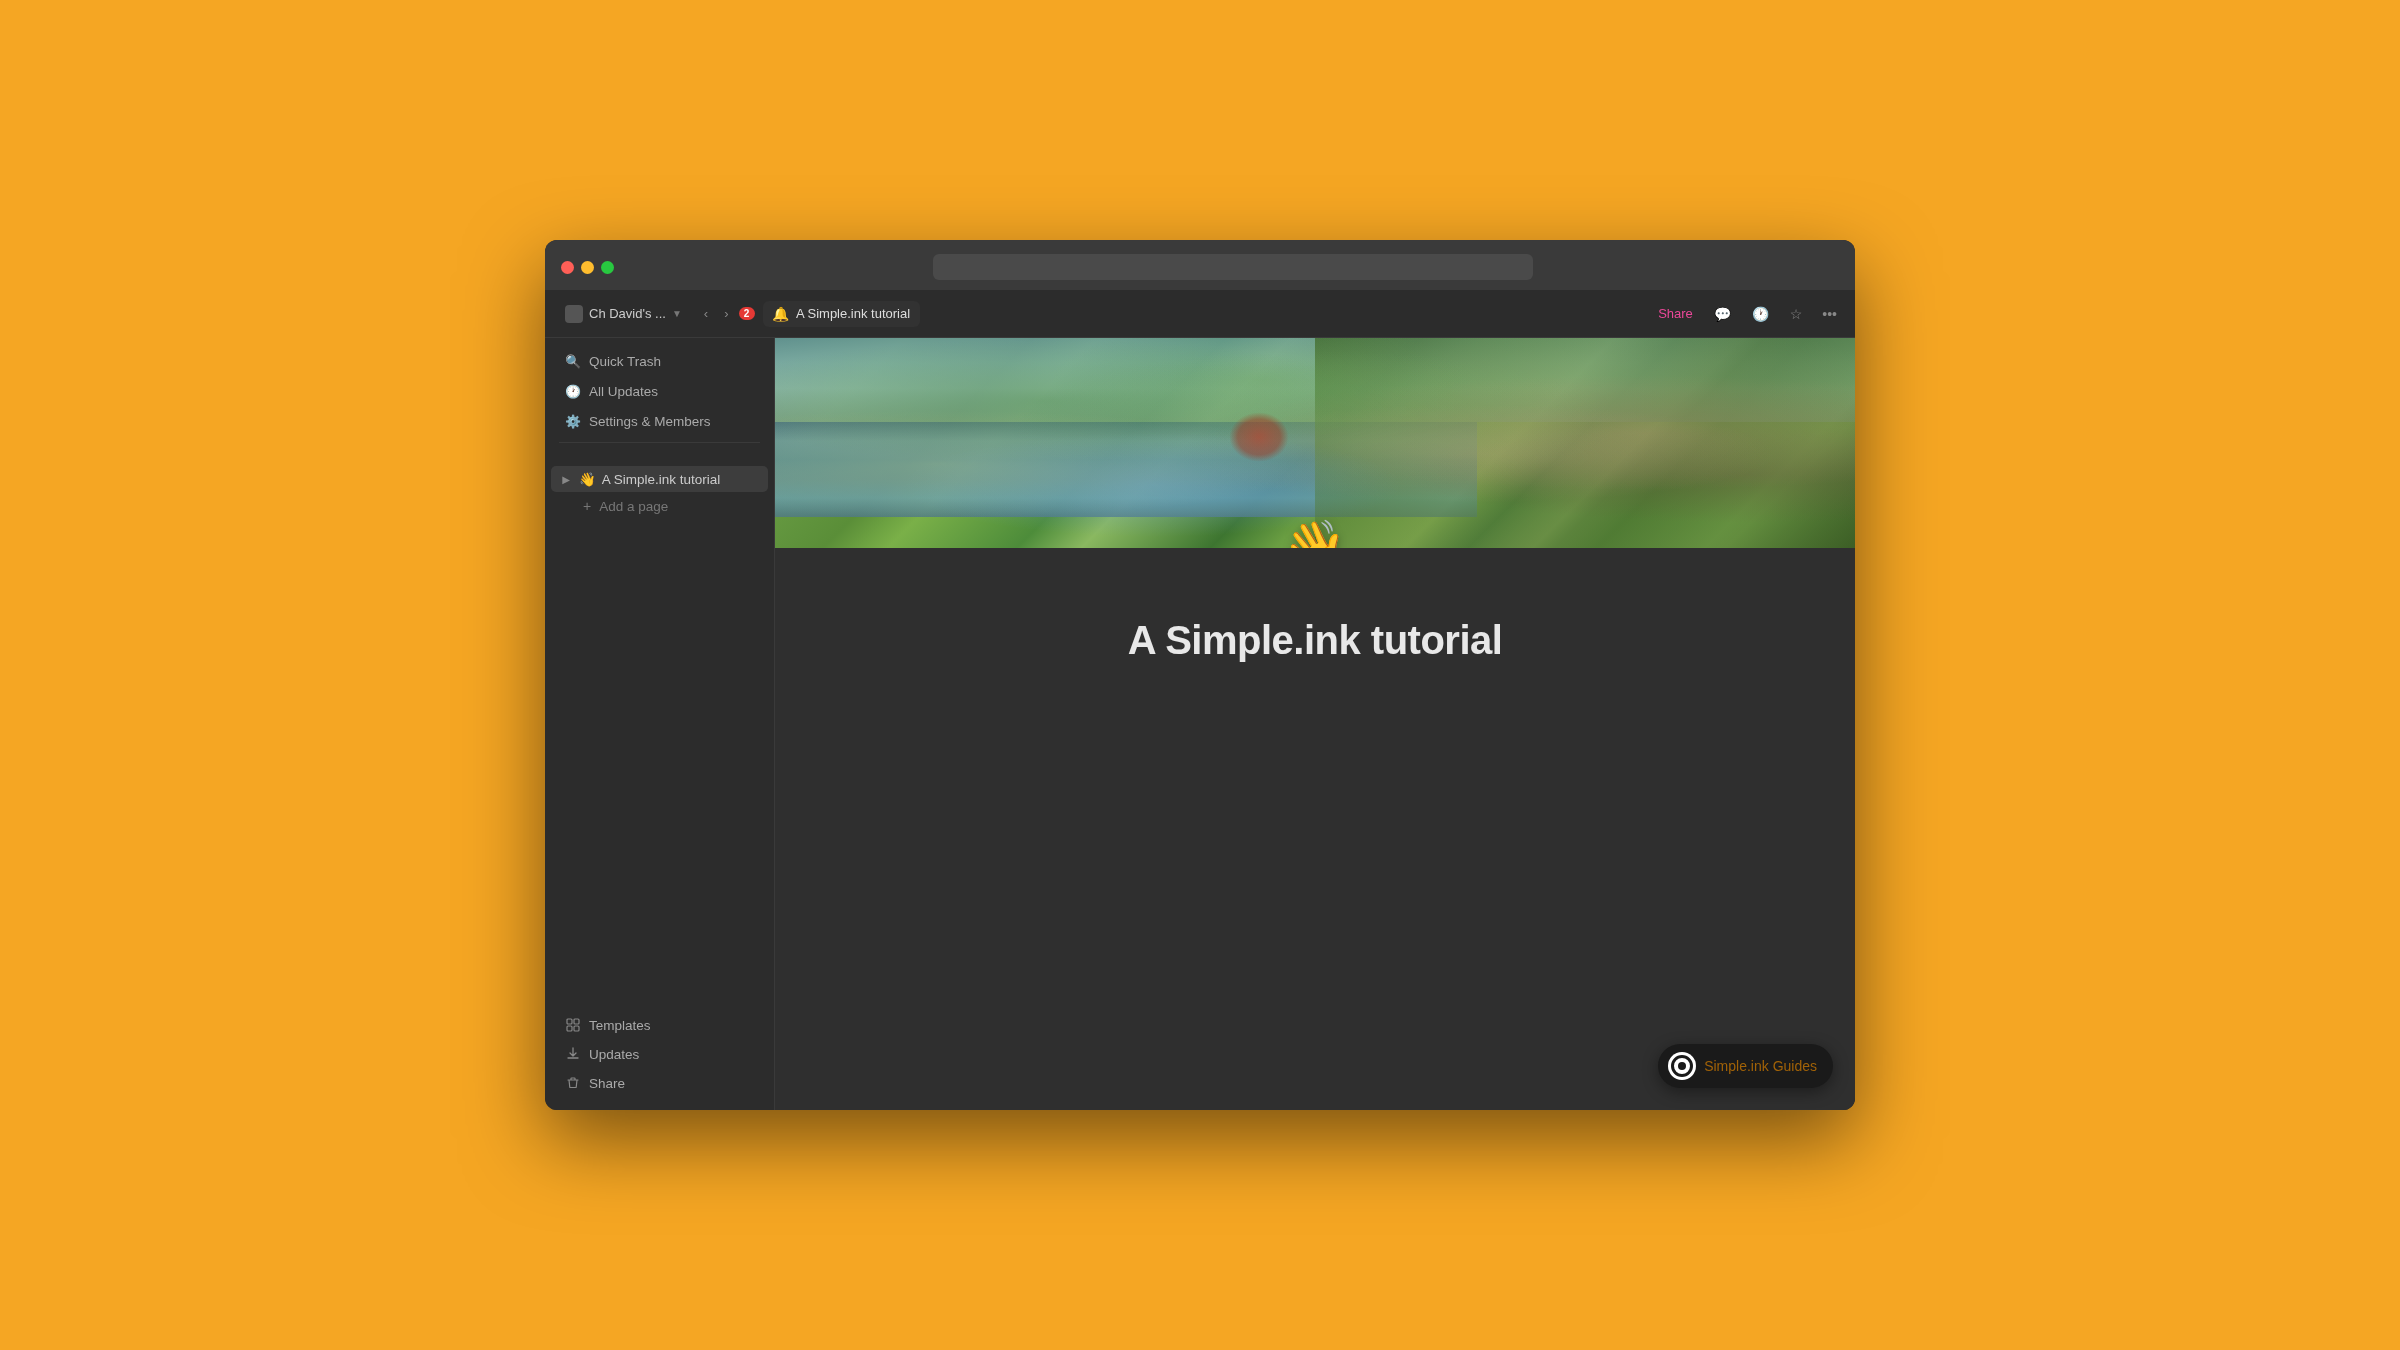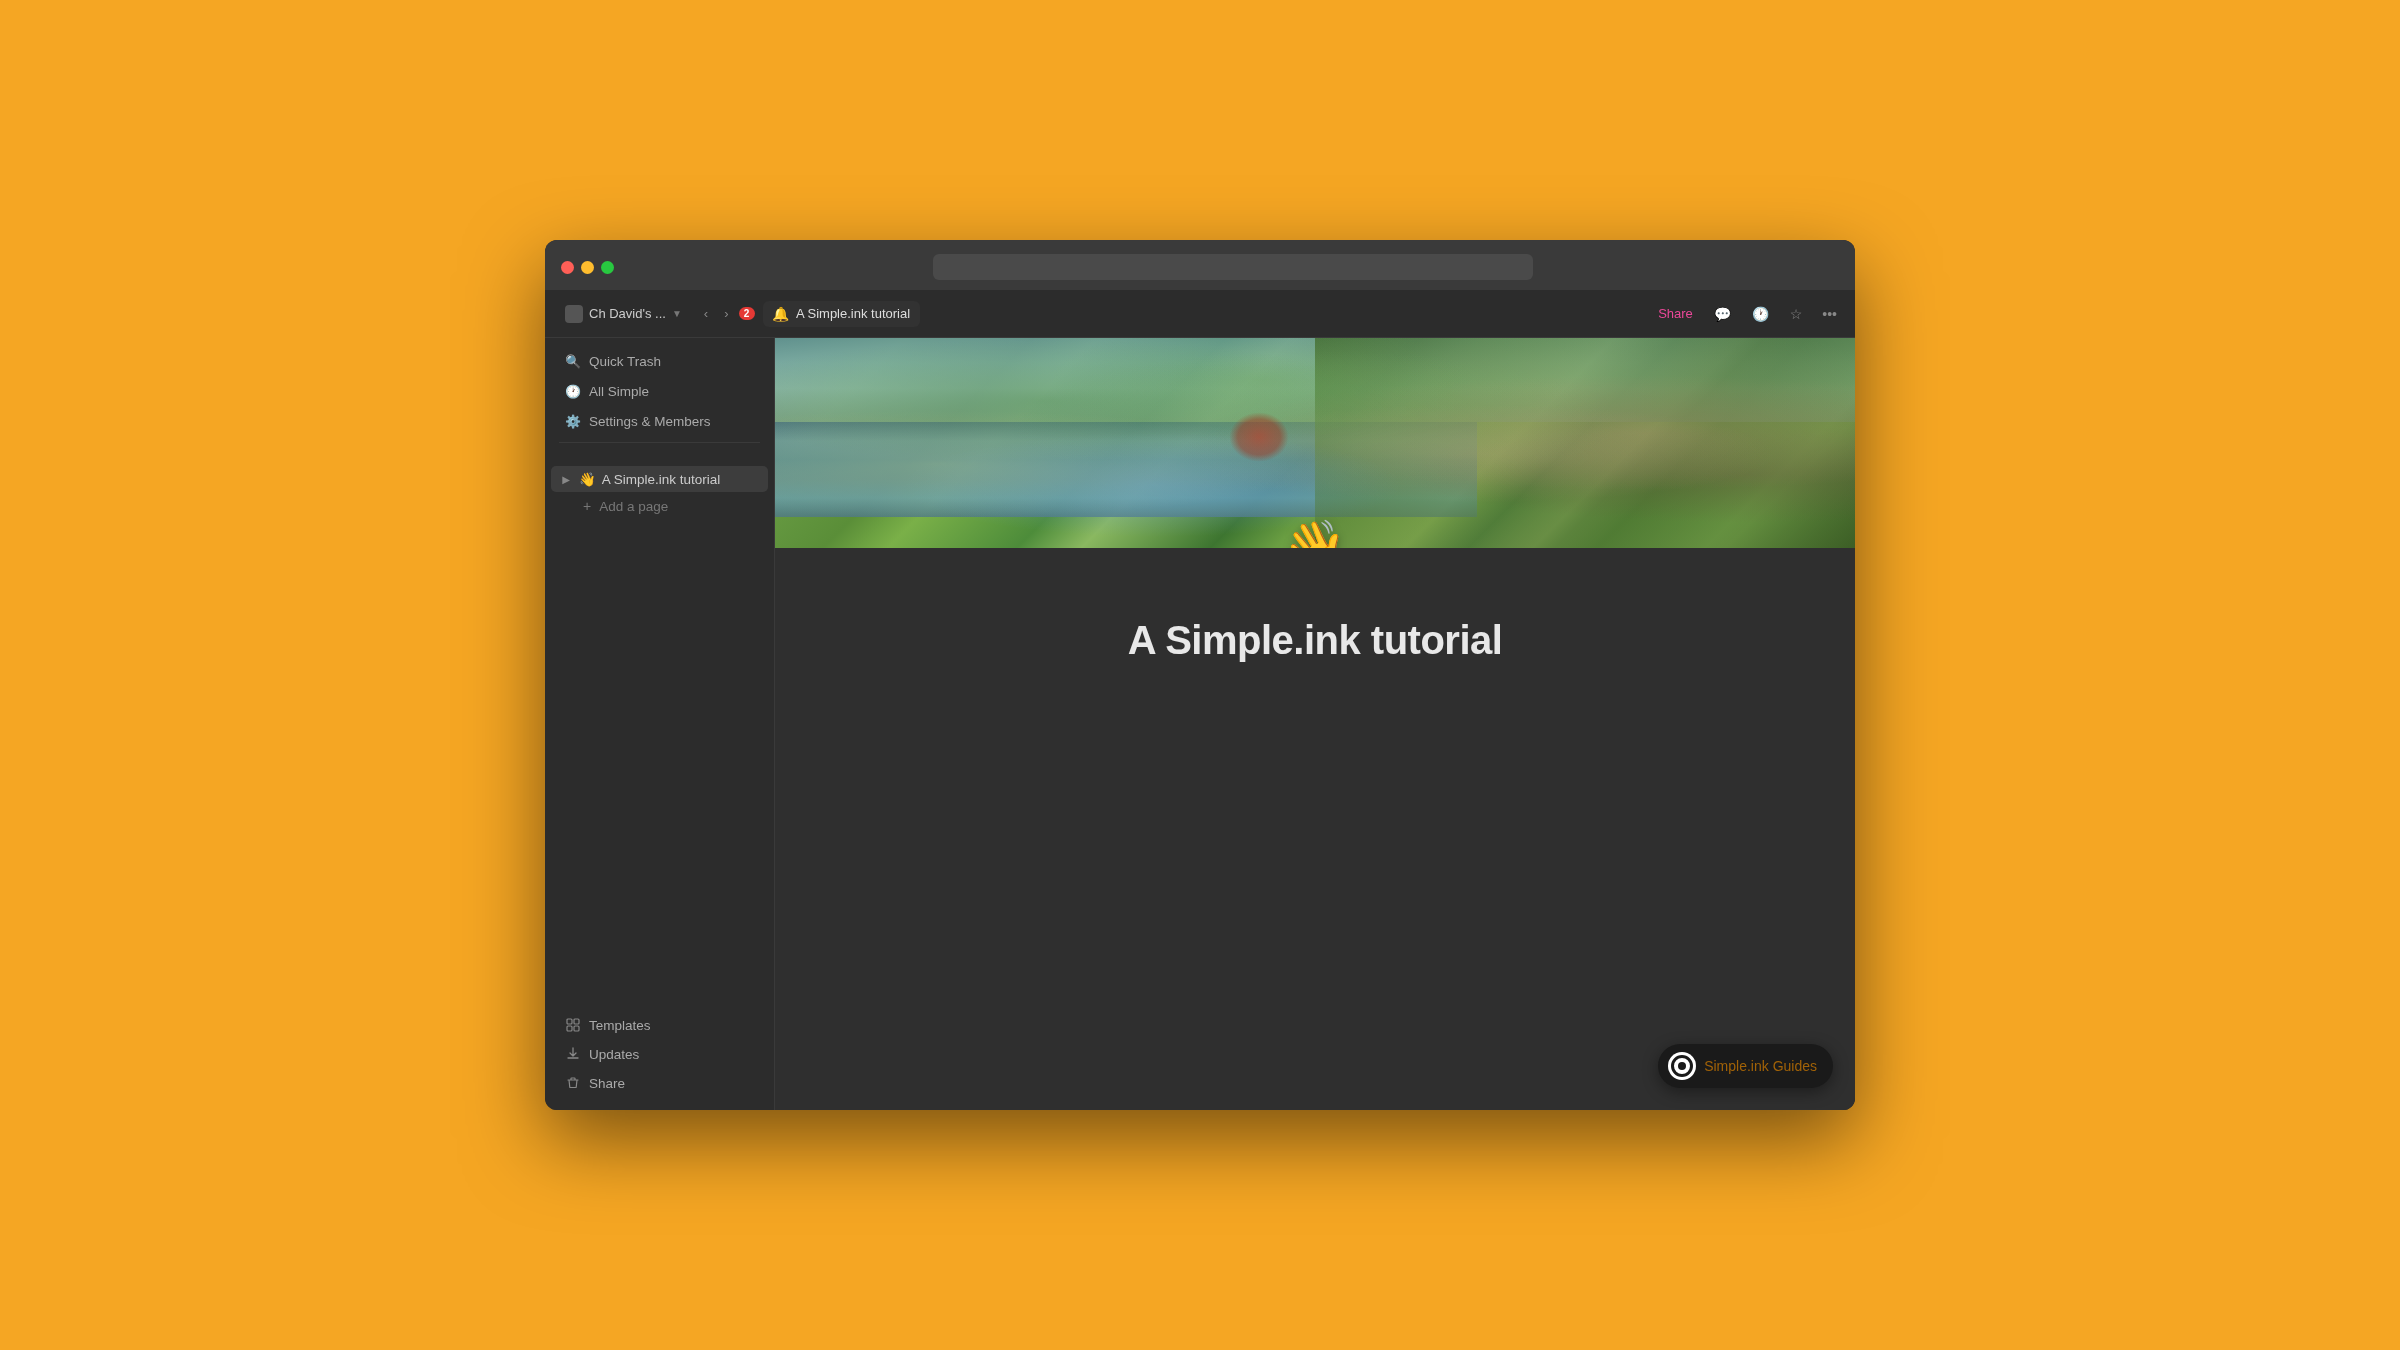--- a/index.html
+++ b/index.html
@@ -516,21 +516,21 @@
 
         <div class="sidebar">
 
           <div class="sidebar-item">
             <div class="sidebar-icon">🔍</div>
             <span>Quick Trash</span>
           </div>
 
           <div class="sidebar-item">
             <div class="sidebar-icon">🕐</div>
-            <span>All Simple</span>
+            <span>All Updates</span>
           </div>
 
           <div class="sidebar-item">
             <div class="sidebar-icon">⚙️</div>
             <span>Settings &amp; Members</span>
           </div>
 
           <div class="sidebar-divider"></div>
 
           <div class="sidebar-section">

